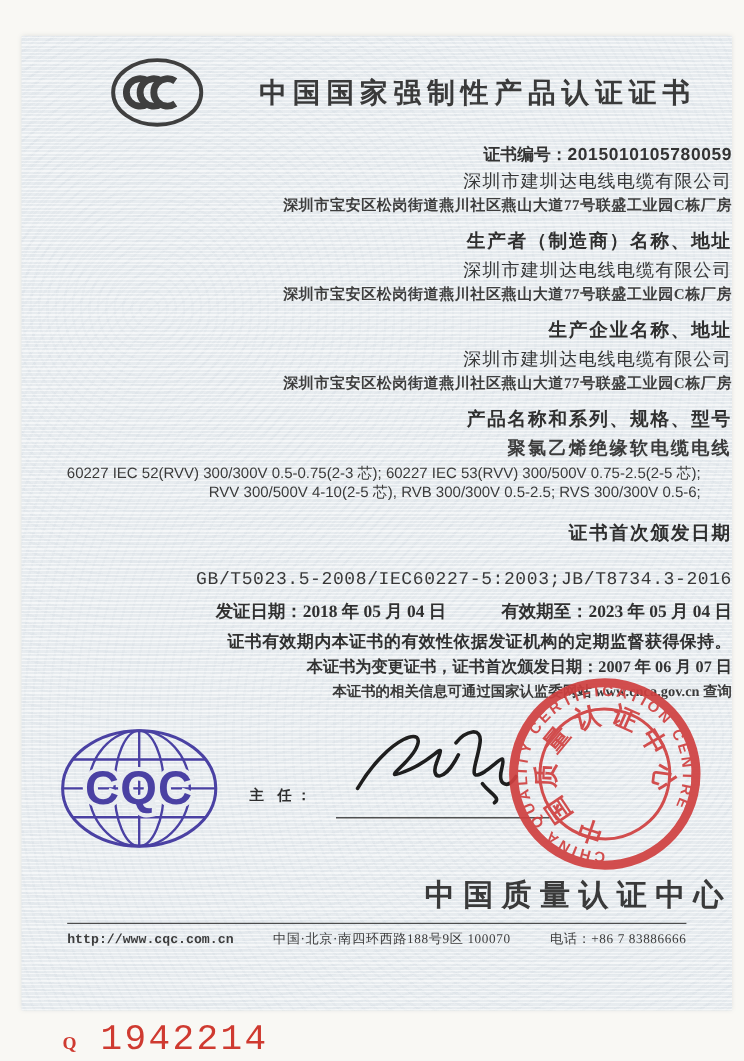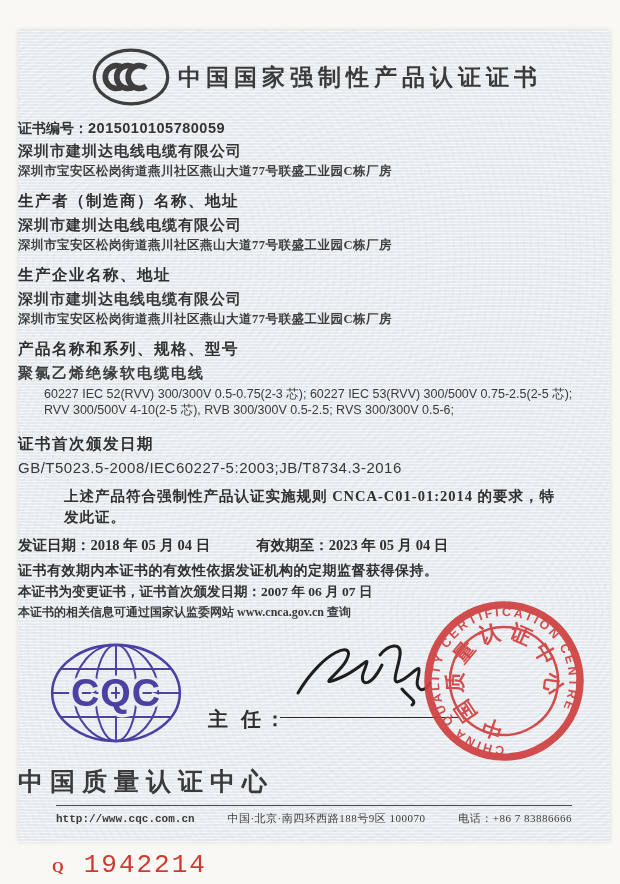--- a/index.html
+++ b/index.html
@@ -13,67 +13,67 @@
   }
   .paper {
     position:absolute; left:18px; top:30px; width:592px; height:812px;
     background-color:#e9edf0;
     background-image:
       repeating-linear-gradient(0deg, rgba(255,255,255,0.55) 0px, rgba(255,255,255,0.55) 1px, rgba(226,232,237,0.25) 1px, rgba(226,232,237,0.25) 3px),
       repeating-radial-gradient(circle at 18% 28%, rgba(150,168,186,0.07) 0 2px, rgba(255,255,255,0) 2px 7px),
       repeating-radial-gradient(circle at 82% 72%, rgba(150,168,186,0.07) 0 2px, rgba(255,255,255,0) 2px 7px);
     box-shadow:0 0 4px rgba(120,130,140,0.25);
     padding-top:14px;
-    text-align:left;
+    text-align:right;
   }
   .hdr { position:relative; height:66px; margin:0 30px; }
   .ccc-logo { position:absolute; left:42px; top:2px; width:82px; height:62px; }
   .title {
     position:absolute; left:130px; right:0; top:18px;
     font-size:23px; font-weight:bold; letter-spacing:5px; color:#3a3a3a;
     white-space:nowrap;
   }
   .cert-no { margin-top:10px; font-size:14px; font-weight:bold; color:#333; }
   .cert-no .num { font-family:"Liberation Sans", sans-serif; font-size:14.5px; letter-spacing:0.5px; }
   .sec-h { margin-top:11px; font-size:15.5px; font-weight:bold; letter-spacing:1.5px; color:#2f2f2f; }
-  .co-name { margin-top:4px; font-size:15px; font-weight:bold; letter-spacing:1px; color:#363636; }
+  .co-name { margin-top:4px; font-size:15px; font-weight:normal; letter-spacing:1px; color:#363636; }
   .co-addr { margin-top:2px; font-size:12.5px; font-weight:bold; letter-spacing:0.5px; color:#3e3e3e; }
   .prod-name { margin-top:4px; font-size:15px; font-weight:bold; letter-spacing:2px; }
   .specs {
     margin:4px auto 16px; width:540px;
     font-family:"Liberation Sans", sans-serif;
     font-size:12.5px; line-height:15.5px; color:#3a3a3a;
   }
-  .std-val { margin-top:4px; font-size:15px; font-family:Liberation Sans, sans-serif; letter-spacing:0.5px; color:#383838; }
+  .std-val { margin-top:20px; font-size:15px; font-family:Liberation Mono, monospace; letter-spacing:0.5px; color:#383838; }
   .statement {
     margin:10px auto 0; width:500px;
     font-size:14.5px; font-weight:bold; line-height:21px; letter-spacing:1px; color:#303030;
   }
   .dates { margin-top:8px; font-size:14.5px; font-weight:bold; color:#303030; }
   .dates .gap { display:inline-block; width:46px; }
   .note1 { margin-top:7px; font-size:14px; font-weight:bold; letter-spacing:0.5px; color:#303030; }
   .note2 { margin-top:3px; font-size:13.5px; font-weight:bold; color:#333; }
   .note3 { margin-top:3px; font-size:12px; font-weight:bold; color:#3a3a3a; }
   .seal-area { position:relative; height:142px; margin-top:2px; }
   .cqc-logo { position:absolute; left:28px; top:16px; width:140px; height:108px; }
-  .director { position:absolute; left:190px; top:83px; font-size:20px; font-weight:bold; letter-spacing:4px; color:#2e2e2e; }
+  .director { position:absolute; left:190px; top:68px; font-size:12px; font-weight:bold; letter-spacing:4px; color:#2e2e2e; }
   .signature { position:absolute; left:266px; top:8px; width:160px; height:84px; }
   .sign-line { position:absolute; left:262px; top:94px; width:178px; border-bottom:1.5px solid #2c2c2c; }
   .stamp { position:absolute; left:402px; top:-26px; width:168px; height:168px; opacity:0.92; }
   .org-name { margin-top:0; font-size:25px; font-weight:bold; letter-spacing:7px; color:#3a3a3a; font-family:"Liberation Sans", sans-serif; }
   .foot-rule { margin:7px 38px 0; border-top:1.5px solid #4d4d4d; }
   .foot-row {
     margin:5px 38px 0; display:flex; justify-content:space-between; align-items:baseline;
     font-size:11px; color:#3c3c3c;
   }
   .foot-row .url { font-family:Liberation Mono, monospace; font-weight:bold; }
   .foot-row .addr, .foot-row .phone { font-weight:normal; letter-spacing:0.5px; }
   .serial { position:absolute; left:52px; top:850px; display:flex; align-items:baseline; gap:20px; }
   .serial .q { font-size:15px; font-weight:bold; color:#cf3a30; font-family:"Liberation Serif", serif; }
-  .serial .n { font-size:26px; color:#cf3a30; font-family:"Liberation Mono", monospace; letter-spacing:2px; }
+  .serial .n { font-size:30px; color:#cf3a30; font-family:"Liberation Mono", monospace; letter-spacing:2px; }
 </style>
 </head>
 <body>
 
 <div class="paper">
 
   <div class="hdr">
     <svg class="ccc-logo" viewBox="0 0 100 76">
       <ellipse cx="50" cy="38" rx="45" ry="33" fill="none" stroke="#3f3f3f" stroke-width="4"></ellipse>
       <path d="M 40.5 49.5 A 14 14 0 1 1 40.5 26.5" fill="none" stroke="#3f3f3f" stroke-width="7"></path>
@@ -98,21 +98,20 @@
   <div class="co-name">深圳市建圳达电线电缆有限公司</div>
   <div class="co-addr">深圳市宝安区松岗街道燕川社区燕山大道77号联盛工业园C栋厂房</div>
 
   <div class="sec-h">产品名称和系列、规格、型号</div>
   <div class="prod-name">聚氯乙烯绝缘软电缆电线</div>
   <div class="specs">60227 IEC 52(RVV) 300/300V 0.5-0.75(2-3 芯); 60227 IEC 53(RVV) 300/500V 0.75-2.5(2-5 芯); RVV 300/500V 4-10(2-5 芯), RVB 300/300V 0.5-2.5; RVS 300/300V 0.5-6;</div>
 
   <div class="sec-h">证书首次颁发日期</div>
   <div class="std-val">GB/T5023.5-2008/IEC60227-5:2003;JB/T8734.3-2016</div>
 
-  <div class="statement">上述产品符合强制性产品认证实施规则 CNCA-C01-01:2014 的要求，特发此证。</div>
 
   <div class="dates">
     <span>发证日期：</span><span>2018 年 05 月 04 日</span><span class="gap"></span><span>有效期至：</span><span>2023 年 05 月 04 日</span>
   </div>
 
   <div class="note1">证书有效期内本证书的有效性依据发证机构的定期监督获得保持。</div>
   <div class="note2">本证书为变更证书，证书首次颁发日期：2007 年 06 月 07 日</div>
   <div class="note3">本证书的相关信息可通过国家认监委网站 www.cnca.gov.cn 查询</div>
 
   <div class="seal-area">

